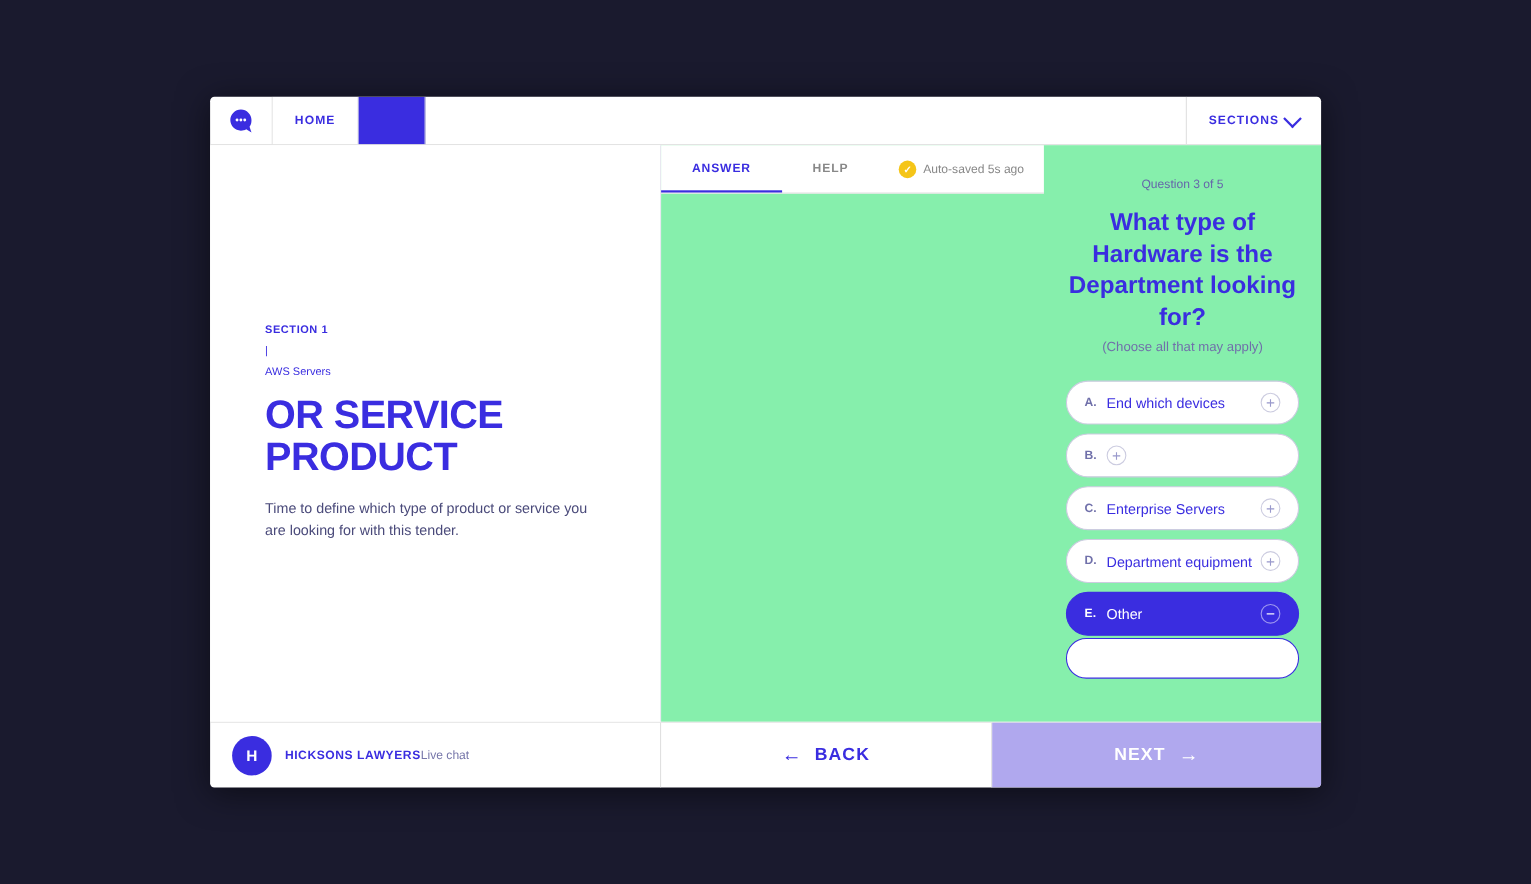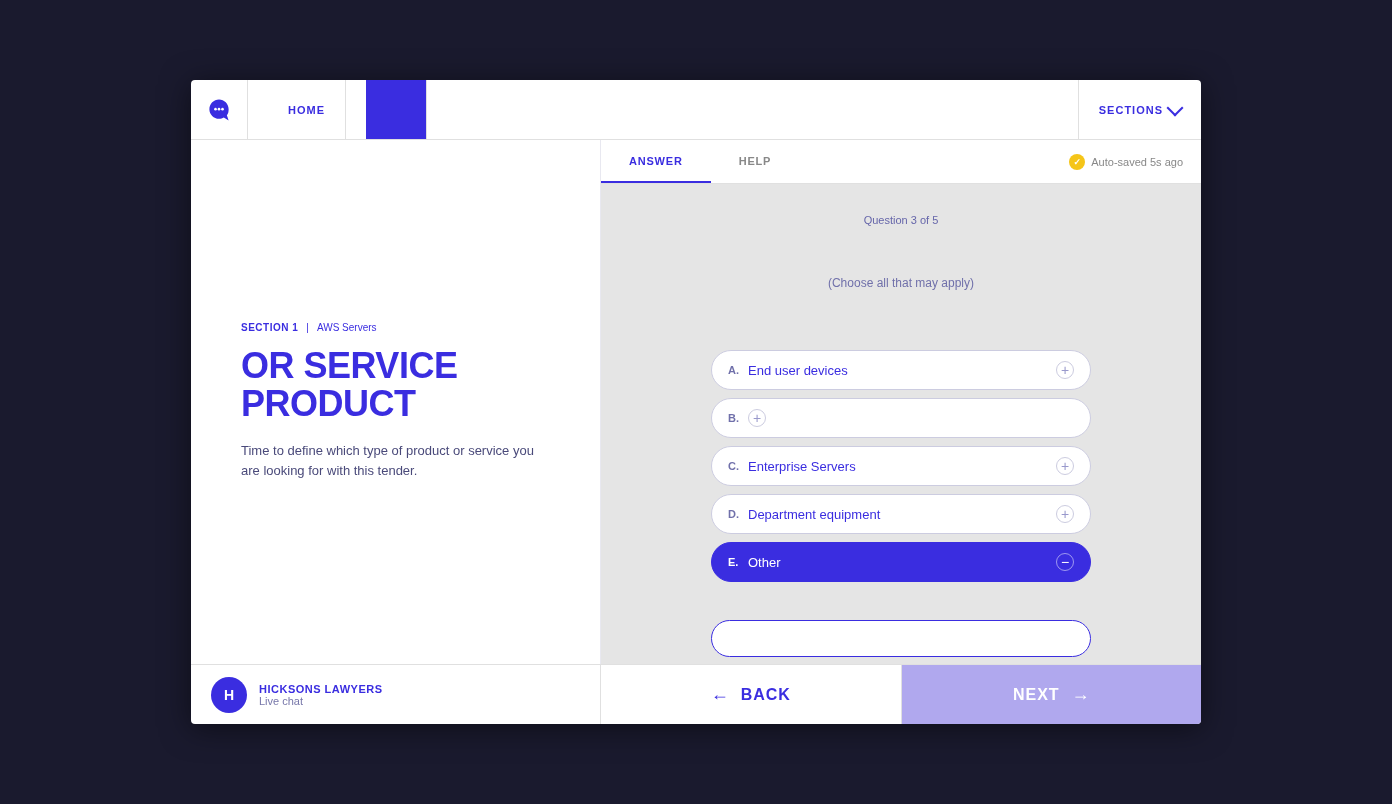--- a/index.html
+++ b/index.html
@@ -17,23 +17,22 @@
       background: #fff;
       border-radius: 4px;
       overflow: hidden;
       box-shadow: 0 4px 30px rgba(0,0,0,0.5);
     }
 
     
     .top-nav {
       display: flex;
       align-items: flex-end;
-      height: 60px;
+      height: 44px;
       border-bottom: 1px solid #e0e0e0;
-      gap: 20px;
     }
     .nav-logo {
       display: flex;
       align-items: center;
       padding: 0 14px;
       height: 100%;
       border-right: 1px solid #e0e0e0;
     }
     .nav-logo-icon {
       width: 28px;
@@ -107,20 +106,21 @@
       padding: 40px 50px;
     }
     .left-inner {
       max-width: 340px;
     }
     .section-label {
       display: flex;
       align-items: flex-start;
       gap: 8px;
       margin-bottom: 14px;
+      flex-direction: column;
     }
     .section-label-bold {
       font-size: 10px;
       font-weight: 900;
       color: #3a2de0;
       text-transform: uppercase;
       letter-spacing: 0.5px;
     }
     .section-label-pipe {
       font-size: 10px;
@@ -141,23 +141,23 @@
     }
     .left-desc {
       font-size: 13px;
       color: #4a4a7a;
       line-height: 1.6;
     }
 
     
     .right-panel {
       flex: 1;
-      background: #e5e5e5;
-      display: flex;
-      flex-direction: column;
+      background: #86efac;
+      display: flex;
+      flex-direction: row;
     }
 
     
     .tabs-bar {
       display: flex;
       align-items: center;
       background: #fff;
       border-bottom: 1px solid #e0e0e0;
       height: 44px;
     }
@@ -205,21 +205,20 @@
     }
 
     
     .question-area {
       flex: 1;
       display: flex;
       flex-direction: column;
       align-items: center;
       padding: 30px 20px 20px;
       overflow-y: auto;
-      gap: 36px;
     }
     .question-counter {
       font-size: 11px;
       color: #6666aa;
       margin-bottom: 14px;
     }
     .question-title {
       font-size: 22px;
       font-weight: 700;
       color: #3a2de0;
@@ -327,21 +326,21 @@
       border-radius: 50%;
       display: flex;
       align-items: center;
       justify-content: center;
       font-size: 14px;
       font-weight: 700;
       color: #fff;
     }
     .footer-user-info {
       display: flex;
-      flex-direction: column;
+      flex-direction: row;
     }
     .footer-user-name {
       font-size: 11px;
       font-weight: 700;
       color: #3a2de0;
       text-transform: uppercase;
       letter-spacing: 0.5px;
     }
     .footer-user-sub {
       font-size: 11px;
@@ -445,27 +444,28 @@
         </div>
         <div class="tabs-spacer"></div>
         <div class="autosave-badge">
           <div class="autosave-check">✓</div>
           <span>Auto-saved 5s ago</span>
         </div>
       </div>
 
       <div class="question-area">
         <div class="question-counter">Question 3 of 5</div>
+        <div class="question-title">What type of Hardware is the Department looking for?</div>
         <div class="question-hint">(Choose all that may apply)</div>
 
         <div class="options-list" id="options-list">
 
         <div class="option-item">
               <span class="option-letter">A.</span>
-              <span class="option-text">End user devices</span>
+              <span class="option-text">End which devices</span>
               <div class="option-icon">+</div>
             </div>
             <div class="option-item">
               <span class="option-letter">B.</span>
               <div class="option-icon">+</div>
             </div>
             <div class="option-item">
               <span class="option-letter">C.</span>
               <span class="option-text">Enterprise Servers</span>
               <div class="option-icon">+</div>

